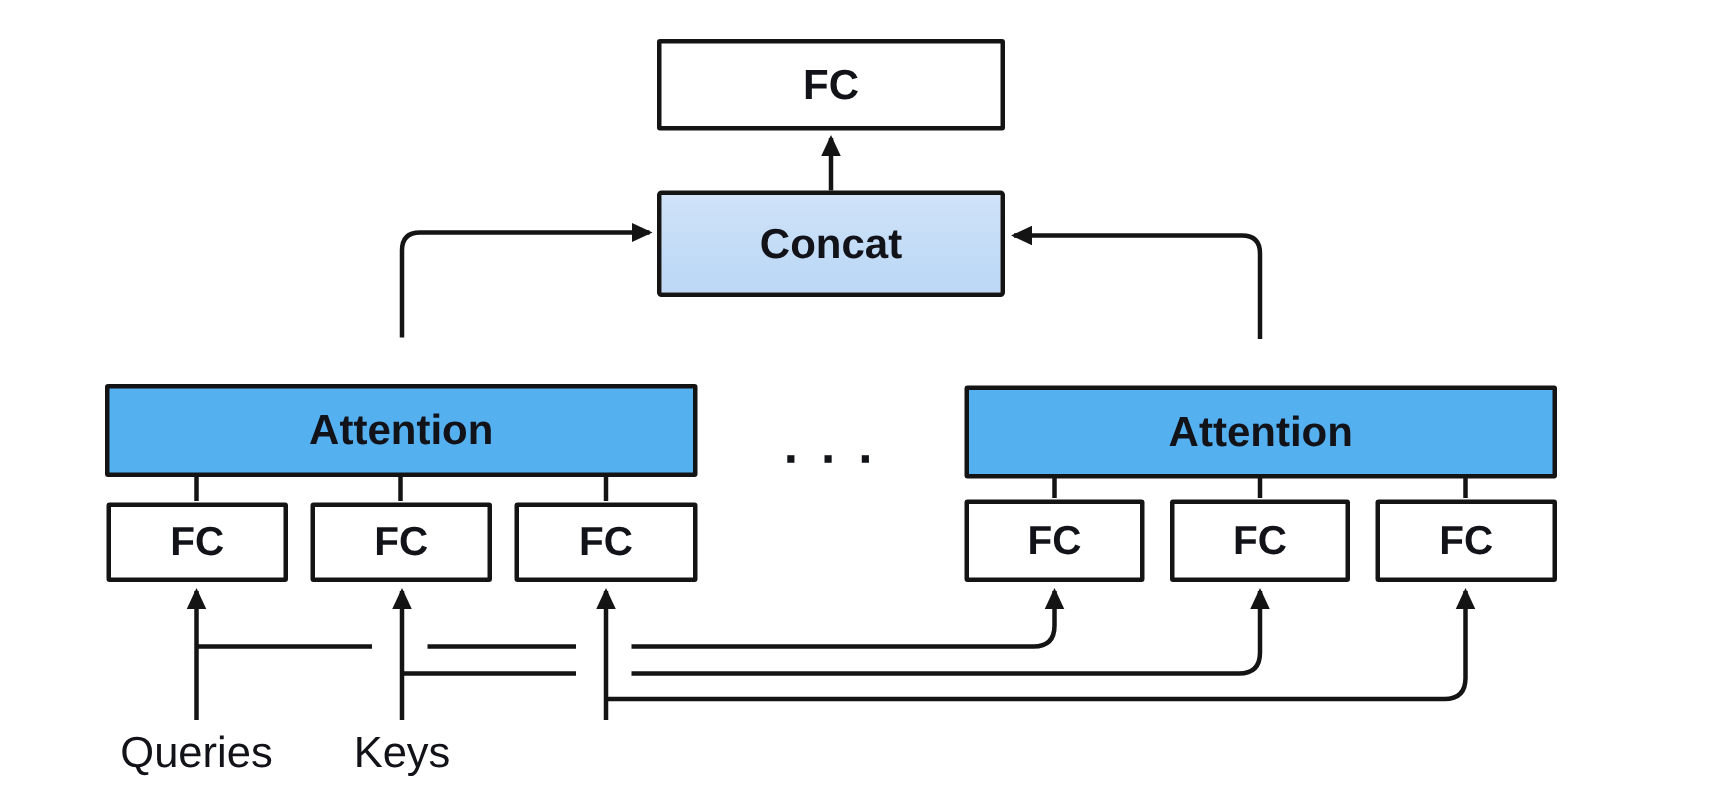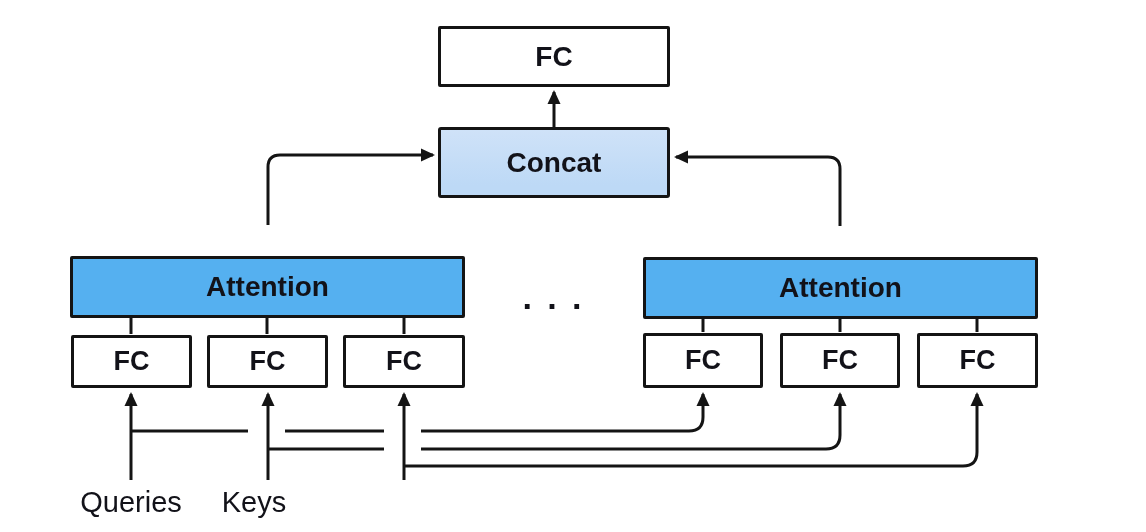--- a/index.html
+++ b/index.html
@@ -89,15 +89,15 @@
   <div class="box" style="left:207px;top:335px;width:121px;height:53px;font-size:27px;">FC</div>
   <div class="box" style="left:343px;top:335px;width:122px;height:53px;font-size:27px;">FC</div>
 
   <div class="box" style="left:643px;top:333px;width:120px;height:55px;font-size:27px;">FC</div>
   <div class="box" style="left:780px;top:333px;width:120px;height:55px;font-size:27px;">FC</div>
   <div class="box" style="left:917px;top:333px;width:121px;height:55px;font-size:27px;">FC</div>
 
   <div class="ellipsis">· · ·</div>
 
   <div class="io-label" style="left:61px;top:487px;">Queries</div>
-  <div class="io-label" style="left:184px;top:487px;">Keys</div>
+  <div class="io-label" style="left:198px;top:487px;">Keys</div>
 
 </div>
 
 </body></html>

